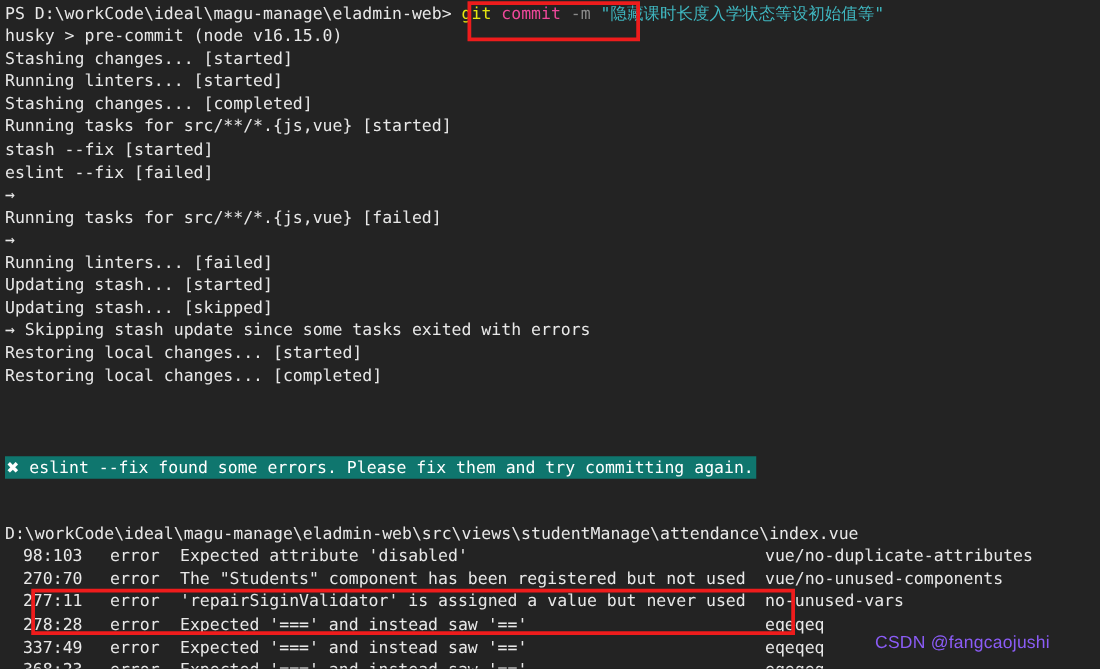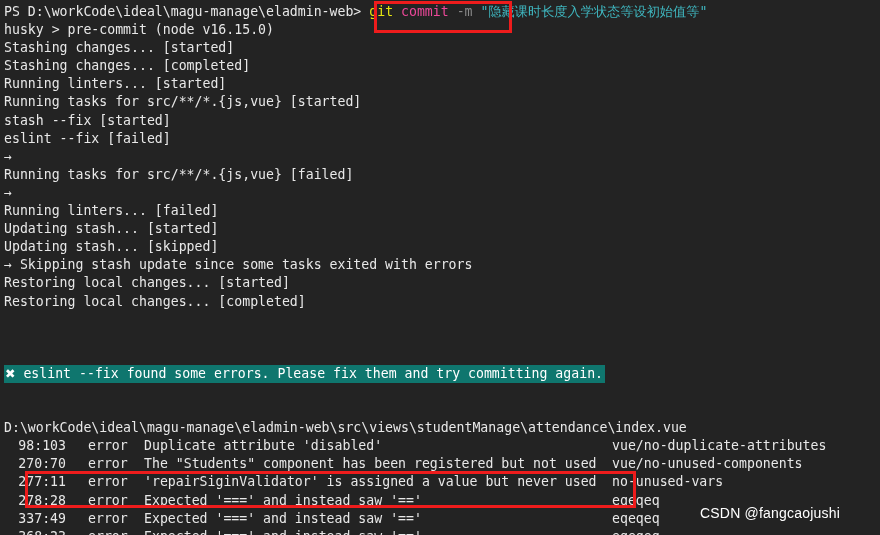--- a/index.html
+++ b/index.html
@@ -71,41 +71,41 @@
     background: transparent;
   }
   #redbox-commit { left: 374px; top: 1px; width: 138px; height: 32px; }
   #redbox-errors { left: 25px; top: 471px; width: 611px; height: 37px; }
 
   
   #watermark {
     position: absolute;
     left: 700px;
     top: 504px;
-    color: #ffffff;
+    color: #8b5cf6;
     font-family: "Liberation Sans", sans-serif;
     font-size: 14px;
     letter-spacing: 0.2px;
     white-space: pre;
     text-align: center;
   }
 </style>
 </head>
 <body>
 
 <div id="screen">
 
   <div class="term-body">
 
     <div class="line"><span>PS </span><span>D:\workCode\ideal\magu-manage\eladmin-web</span><span>&gt;</span><span> </span><span class="c-yellow">git</span><span class="c-white"> commit </span><span class="c-dim">-m</span><span class="c-cyan"> "隐藏课时长度入学状态等设初始值等"</span></div>
 
     <div class="line">husky &gt; pre-commit (node v16.15.0)</div>
     <div class="line">Stashing changes... [started]</div>
+    <div class="line">Running linters... [started]</div>
     <div class="line">Stashing changes... [completed]</div>
-    <div class="line">Running linters... [started]</div>
     <div class="line">Running tasks for src/**/*.{js,vue} [started]</div>
     <div class="line">stash --fix [started]</div>
     <div class="line">eslint --fix [failed]</div>
     <div class="line">→</div>
     <div class="line">Running tasks for src/**/*.{js,vue} [failed]</div>
     <div class="line">→</div>
     <div class="line">Running linters... [failed]</div>
     <div class="line">Updating stash... [started]</div>
     <div class="line">Updating stash... [skipped]</div>
     <div class="line">→ Skipping stash update since some tasks exited with errors</div>
@@ -116,21 +116,21 @@
     <div class="blank"></div>
     <div class="blank"></div>
 
     <div class="line"><span class="banner"><span class="xmark">✖</span><span> eslint --fix found some errors. Please fix them and try committing again.</span></span></div>
 
     <div class="blank"></div>
     <div class="blank"></div>
 
     <div class="line">D:\workCode\ideal\magu-manage\eladmin-web\src\views\studentManage\attendance\index.vue</div>
 
-    <div class="err-row"><span class="err-loc">98:103</span><span class="err-sev">error</span><span class="err-msg">Duplicate attribute 'disabled'</span><span class="err-rule" style="left:608px;">vue/no-duplicate-attributes</span></div>
+    <div class="err-row"><span class="err-loc">98:103</span><span class="err-sev">error</span><span class="err-msg">Expected attribute 'disabled'</span><span class="err-rule" style="left:608px;">vue/no-duplicate-attributes</span></div>
 
     <div class="err-row"><span class="err-loc">270:70</span><span class="err-sev">error</span><span class="err-msg">The "Students" component has been registered but not used</span><span class="err-rule" style="left:608px;">vue/no-unused-components</span></div>
 
     <div class="err-row"><span class="err-loc">277:11</span><span class="err-sev">error</span><span class="err-msg">'repairSiginValidator' is assigned a value but never used</span><span class="err-rule" style="left:608px;">no-unused-vars</span></div>
 
     <div class="err-row"><span class="err-loc">278:28</span><span class="err-sev">error</span><span class="err-msg">Expected '===' and instead saw '=='</span><span class="err-rule" style="left:608px;">eqeqeq</span></div>
 
     <div class="err-row"><span class="err-loc">337:49</span><span class="err-sev">error</span><span class="err-msg">Expected '===' and instead saw '=='</span><span class="err-rule" style="left:608px;">eqeqeq</span></div>
 
     <div class="err-row"><span class="err-loc">368:23</span><span class="err-sev">error</span><span class="err-msg">Expected '===' and instead saw '=='</span><span class="err-rule" style="left:608px;">eqeqeq</span></div>

